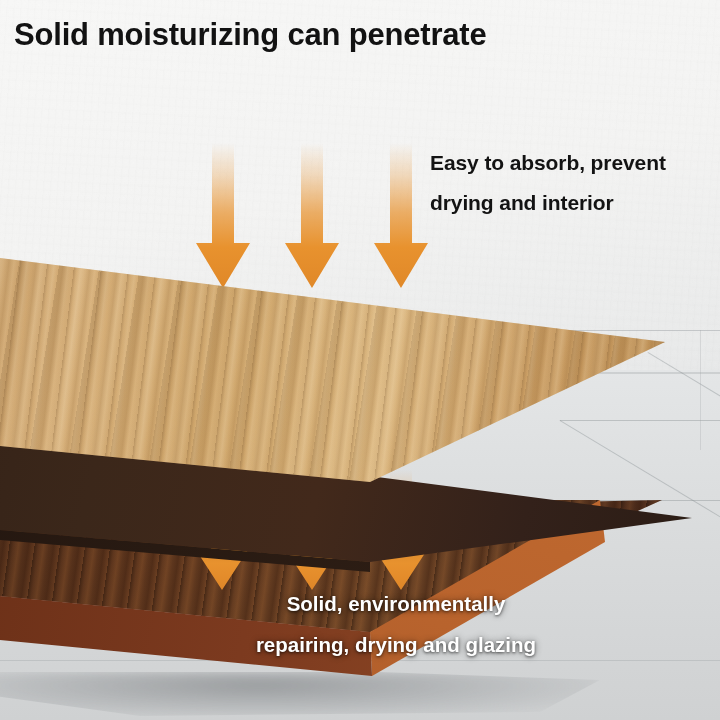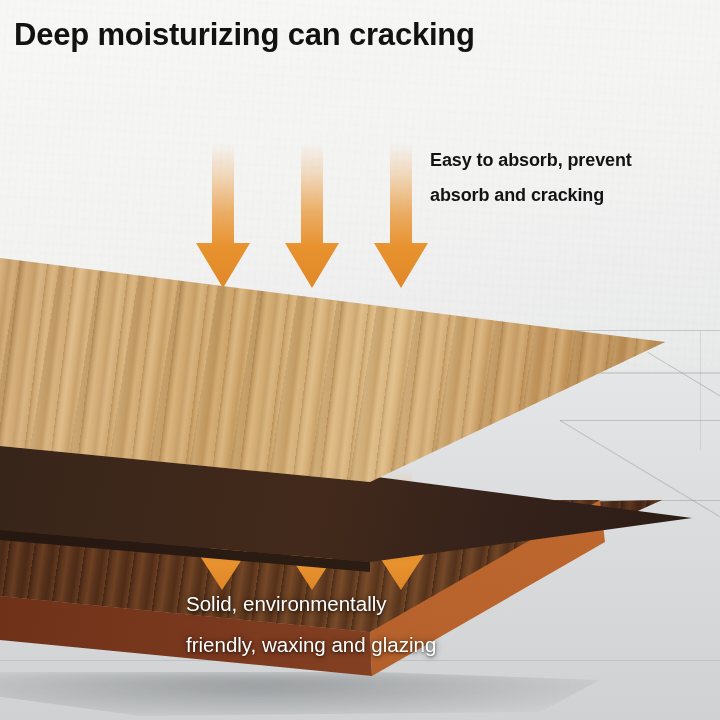--- a/index.html
+++ b/index.html
@@ -141,30 +141,31 @@
     color:#121212;
     font-size:31px; font-weight:bold; line-height:1.72;
     letter-spacing:-.2px;
     font-family:"Liberation Sans", sans-serif;
   }
   .headline div { white-space:nowrap; }
 
   .callout-right {
     position:absolute; left:430px; top:143px; width:290px;
     color:#131313;
-    font-size:18px; font-weight:bold; line-height:1.92;
+    font-size:21px; font-weight:bold; line-height:1.92;
     letter-spacing:-.1px;
   }
   .callout-right div { white-space:nowrap; }
 
   .callout-bottom {
     position:absolute; left:186px; top:583px; width:420px;
     color:#ffffff;
-    font-size:20.5px; font-weight:normal; line-height:2.0;
+    font-size:20.5px; font-weight:bold; line-height:2.0;
     text-shadow:0 1px 3px rgba(0,0,0,.60), 0 0 7px rgba(0,0,0,.45);
+    text-align:center;
   }
   .callout-bottom div { white-space:nowrap; }
 </style>
 </head>
 <body>
 
 <div id="stage">
 
   <div class="bg-wall"></div>
   <div class="bg-noise"></div>
@@ -244,26 +245,26 @@
     </div>
 
     <div class="layer board-top">
       <div class="face"></div>
       <div class="edge"></div>
     </div>
 
   </div>
 
   <div class="headline">
-    <div>Deep moisturizing can cracking</div>
+    <div>Solid moisturizing can penetrate</div>
   </div>
 
   <div class="callout-right">
     <div>Easy to absorb, prevent</div>
-    <div>absorb and cracking</div>
+    <div>drying and interior</div>
   </div>
 
   <div class="callout-bottom">
     <div>Solid, environmentally</div>
-    <div>friendly, waxing and glazing</div>
+    <div>repairing, drying and glazing</div>
   </div>
 
 </div>
 
 </body></html>

